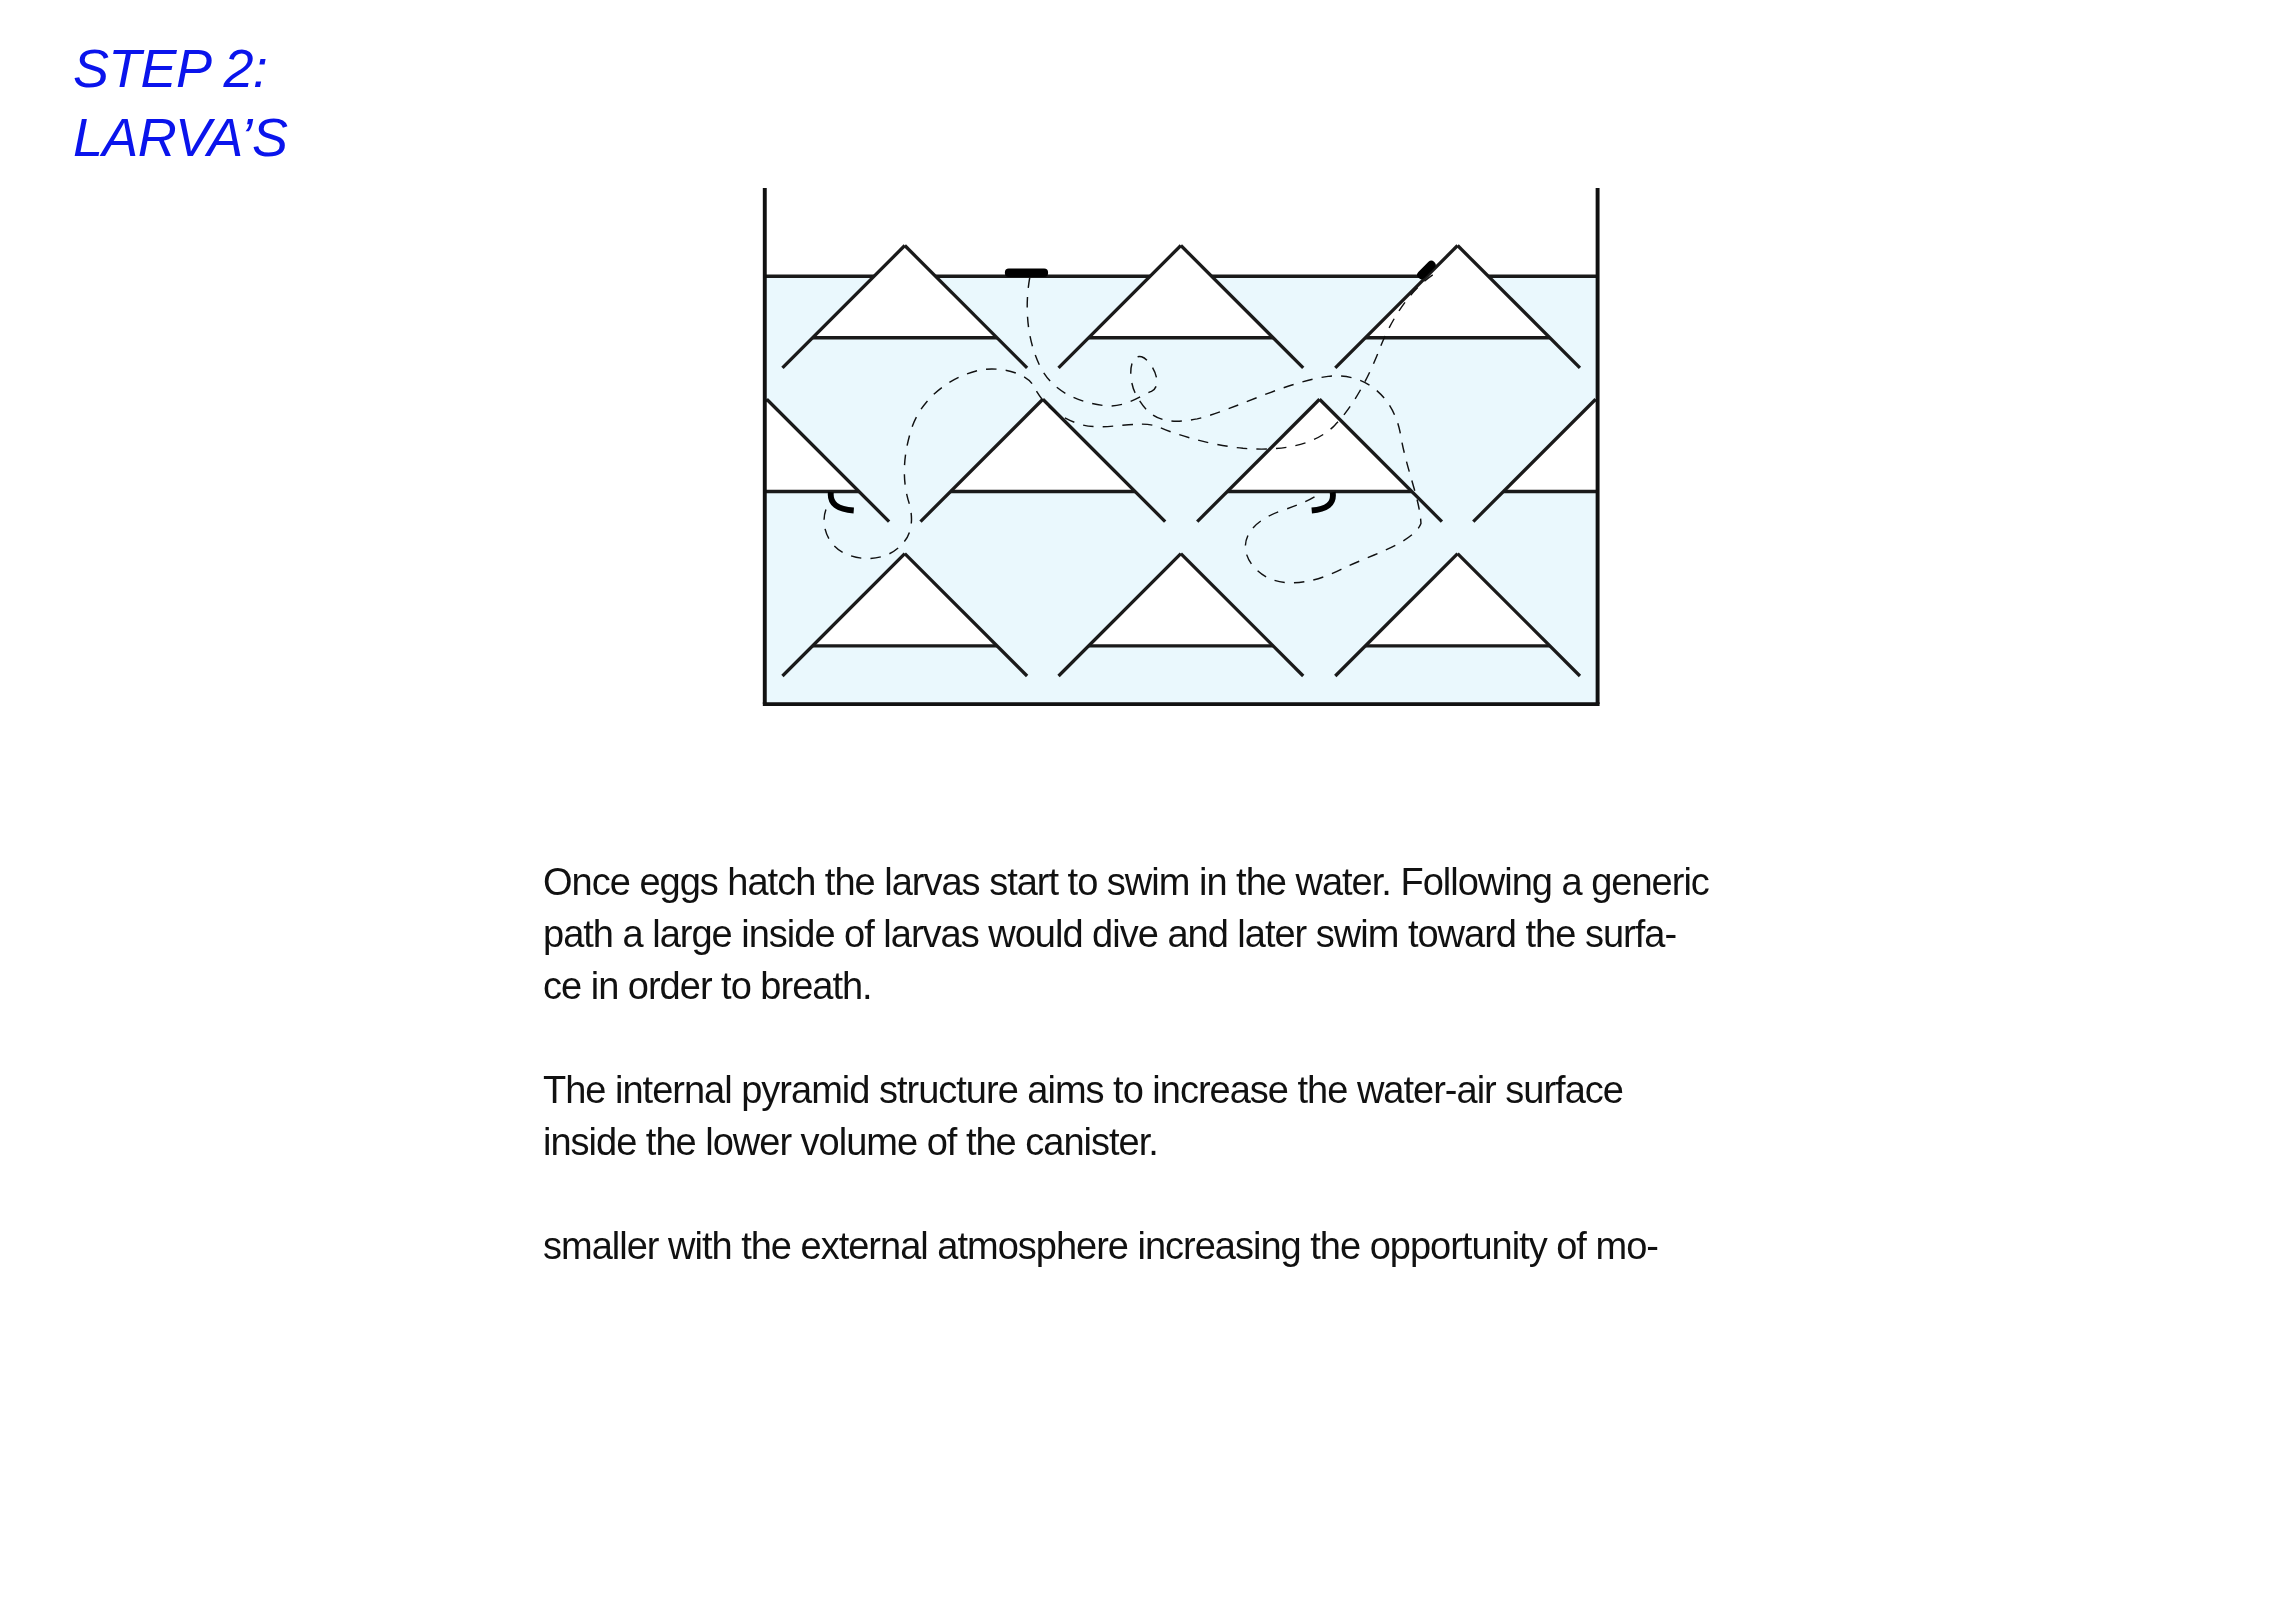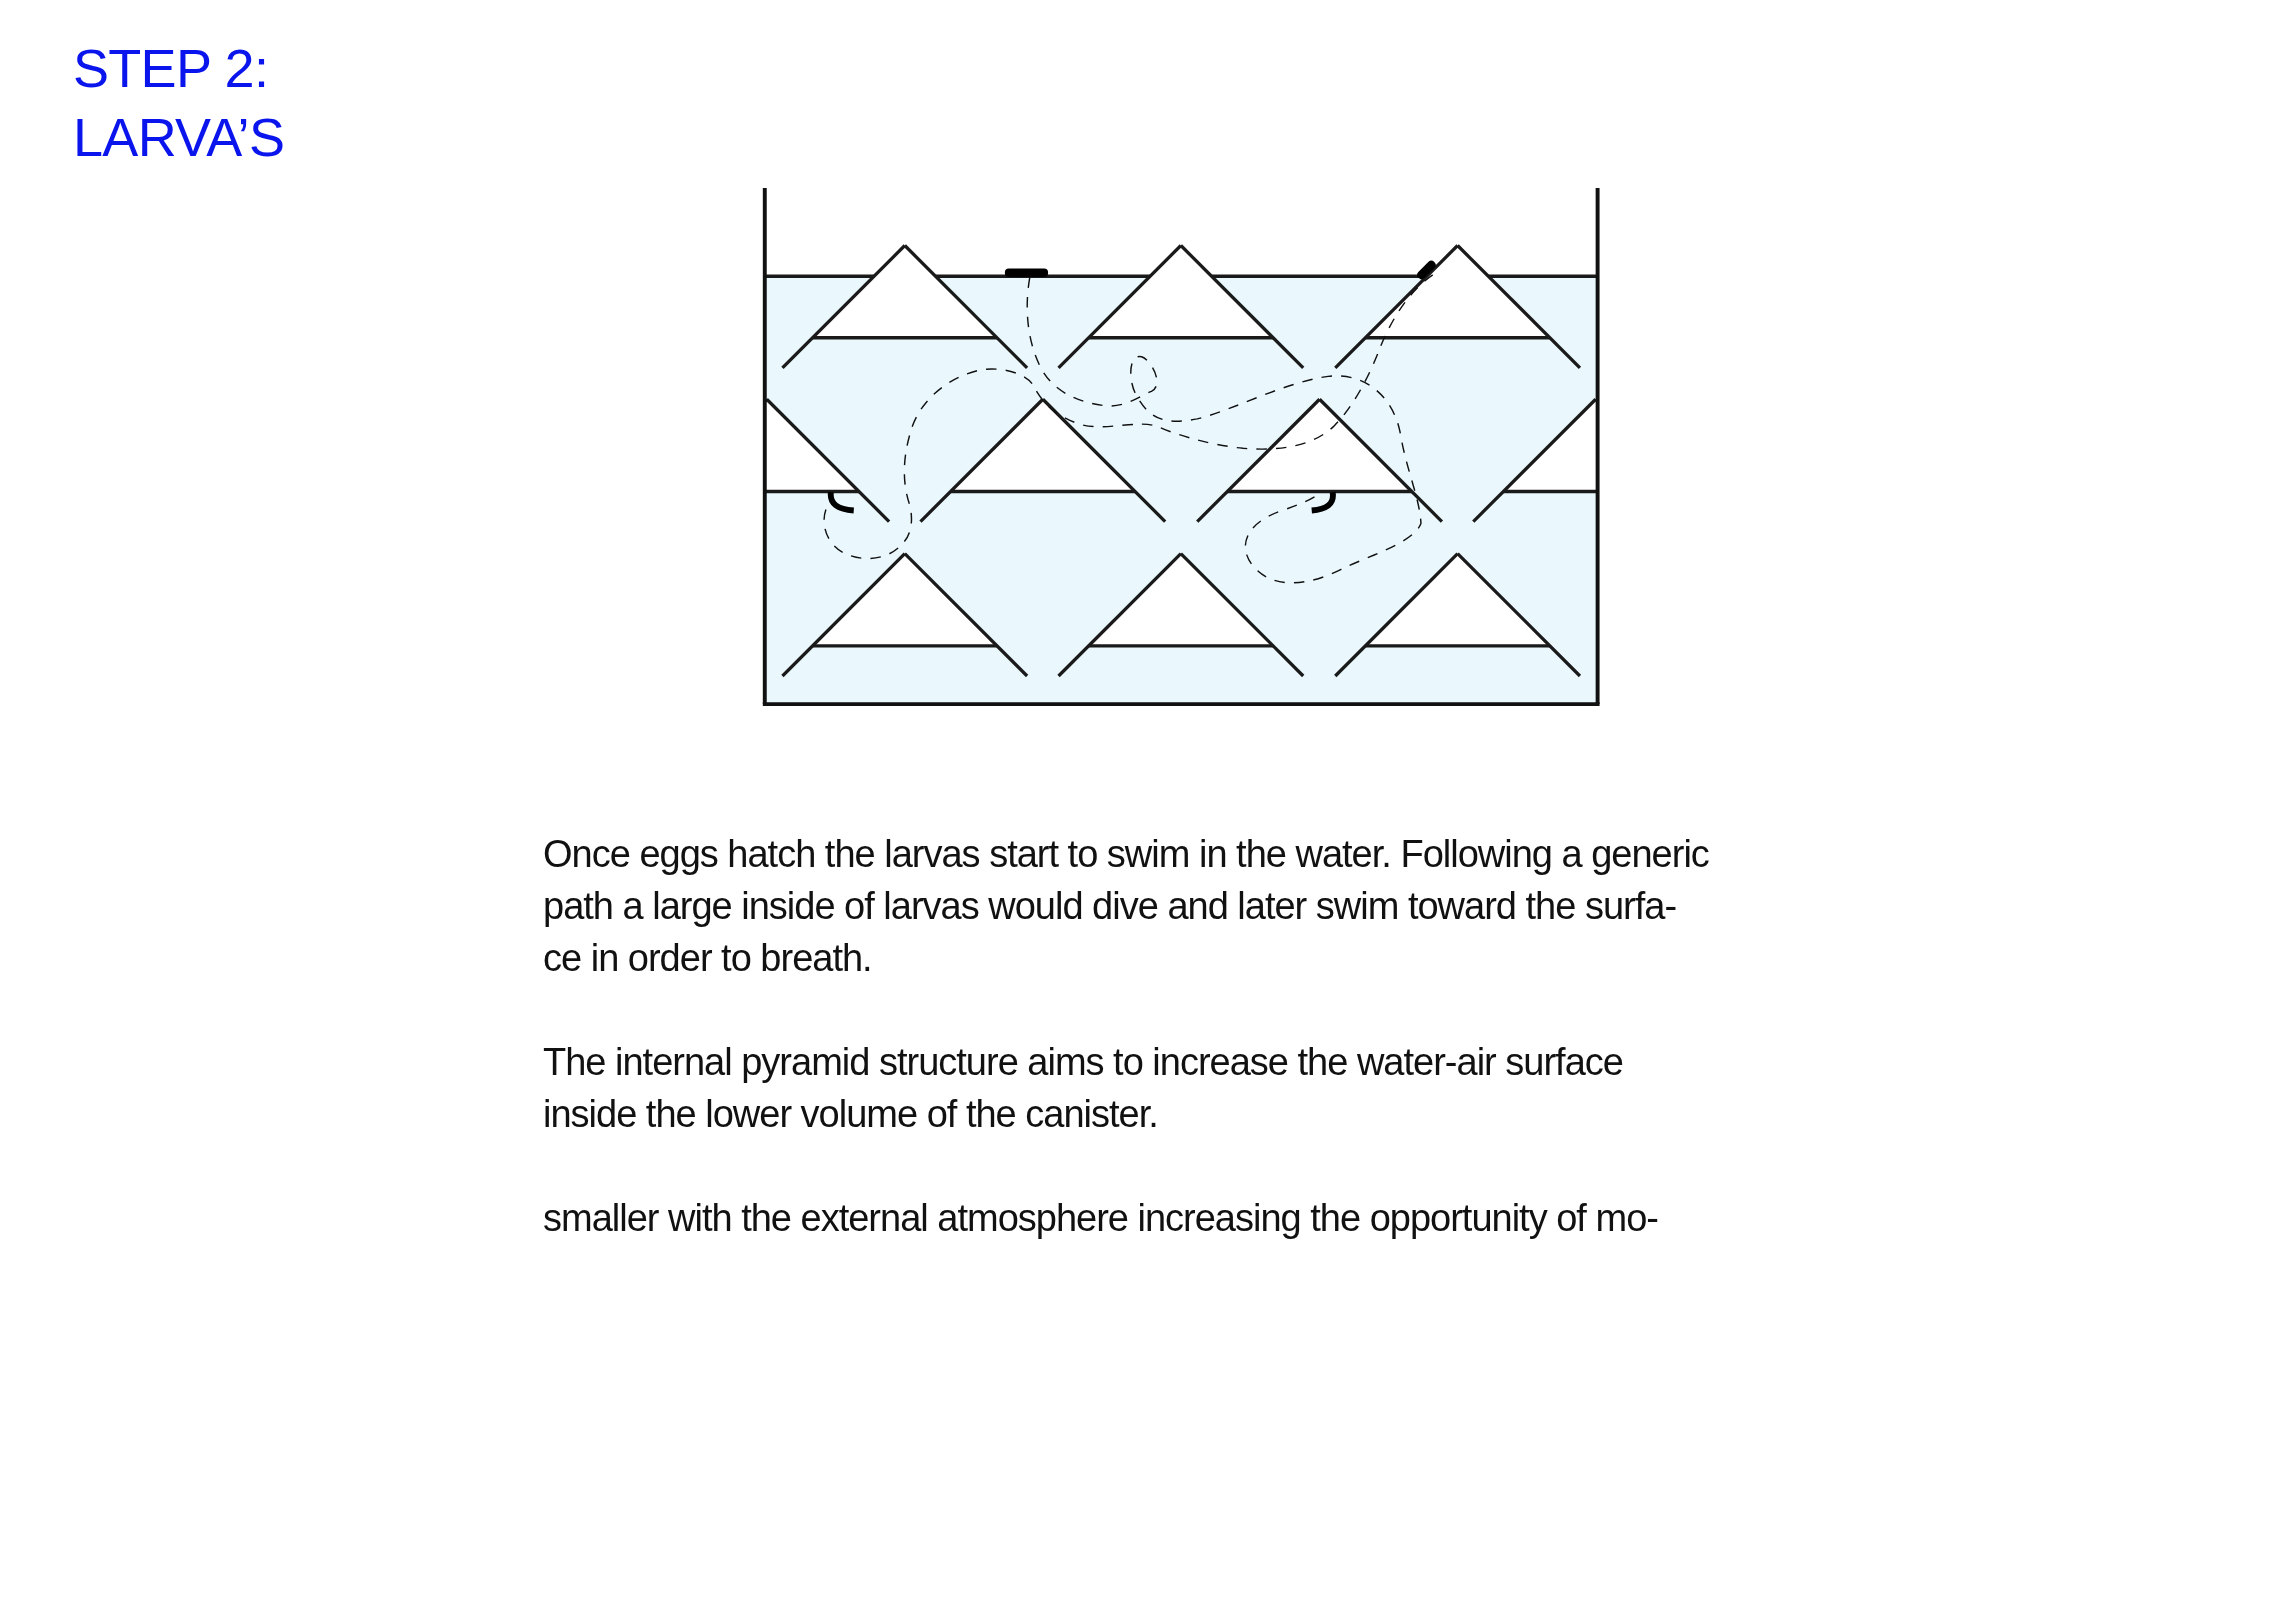--- a/index.html
+++ b/index.html
@@ -3,25 +3,26 @@
 <meta charset="utf-8">
 <style>
   html, body { margin: 0; padding: 0; background: #ffffff; }
   body { width: 2295px; height: 1623px; position: relative; overflow: hidden; }
   .title {
     position: absolute; left: 73px; top: 34px;
     font-family: "Liberation Sans", sans-serif;
     font-size: 54px; line-height: 69px;
     color: #0a14ec; margin: 0; font-weight: normal;
     letter-spacing: -0.7px;
+    font-style: italic;
   }
   .title span { display: block; }
   #diagram { position: absolute; left: 0; top: 0; }
   .body-text {
-    position: absolute; left: 543px; top: 828px; width: 1400px;
+    position: absolute; left: 543px; top: 856px; width: 1400px;
     font-family: "Liberation Sans", sans-serif;
     font-size: 38px; line-height: 52px; color: #111111;
     letter-spacing: -1px;
   }
   .body-text p { margin: 0 0 52px 0; }
   .body-text .line { display: block; white-space: nowrap; }
 </style>
 </head>
 <body>
 

